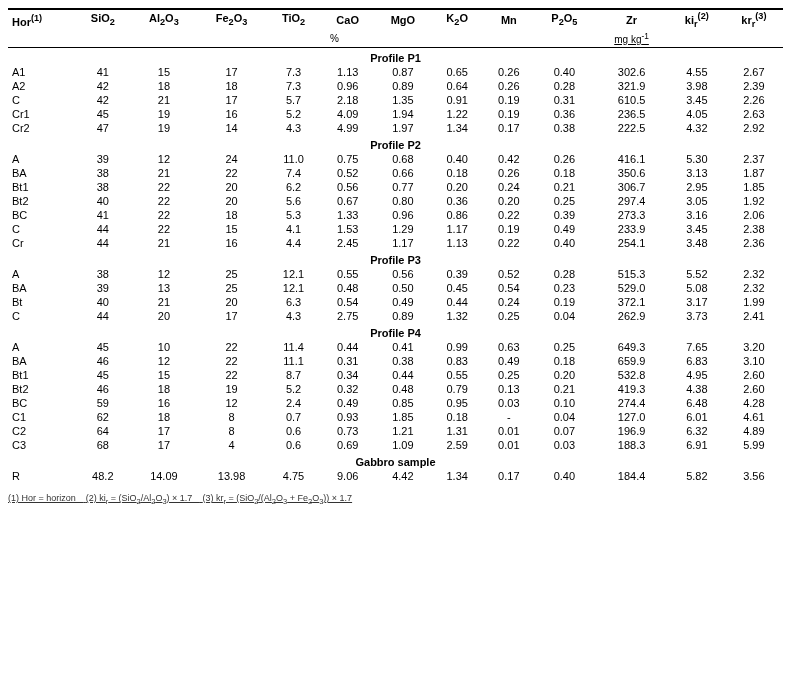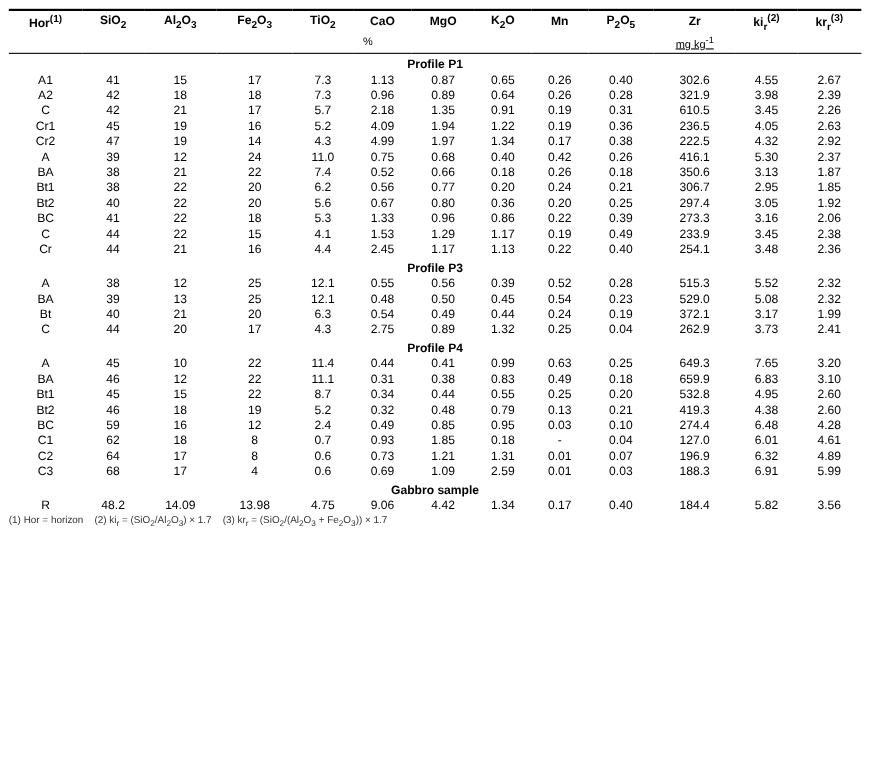--- a/index.html
+++ b/index.html
@@ -19,32 +19,33 @@
     th, td {
       padding: 1px 4px;
       text-align: center;
       white-space: nowrap;
     }
     th {
       font-weight: bold;
       border-bottom: 1px solid #000;
     }
     th.left-align, td.left-align {
-      text-align: center;
+      text-align: left;
     }
     .profile-header td {
       text-align: center;
       font-weight: bold;
       padding-top: 4px;
       padding-bottom: 1px;
     }
     .footnote {
       font-size: 9px;
-      margin-top: 0;
+      margin-top: 10px;
       color: #333;
+      text-decoration: underline;
     }
     .unit-row td {
       border-bottom: 1px solid #000;
       font-size: 10px;
       padding-bottom: 2px;
     }
     tr.data-row td {
       border-bottom: none;
     }
     .header-row th {
@@ -155,20 +156,23 @@
         <td>4.3</td>
         <td>4.99</td>
         <td>1.97</td>
         <td>1.34</td>
         <td>0.17</td>
         <td>0.38</td>
         <td>222.5</td>
         <td>4.32</td>
         <td>2.92</td>
       </tr>
+      <tr class="profile-header">
+        <td colspan="13">Profile P2</td>
+      </tr>
       <tr class="data-row">
         <td class="left-align">A</td>
         <td>39</td>
         <td>12</td>
         <td>24</td>
         <td>11.0</td>
         <td>0.75</td>
         <td>0.68</td>
         <td>0.40</td>
         <td>0.42</td>

